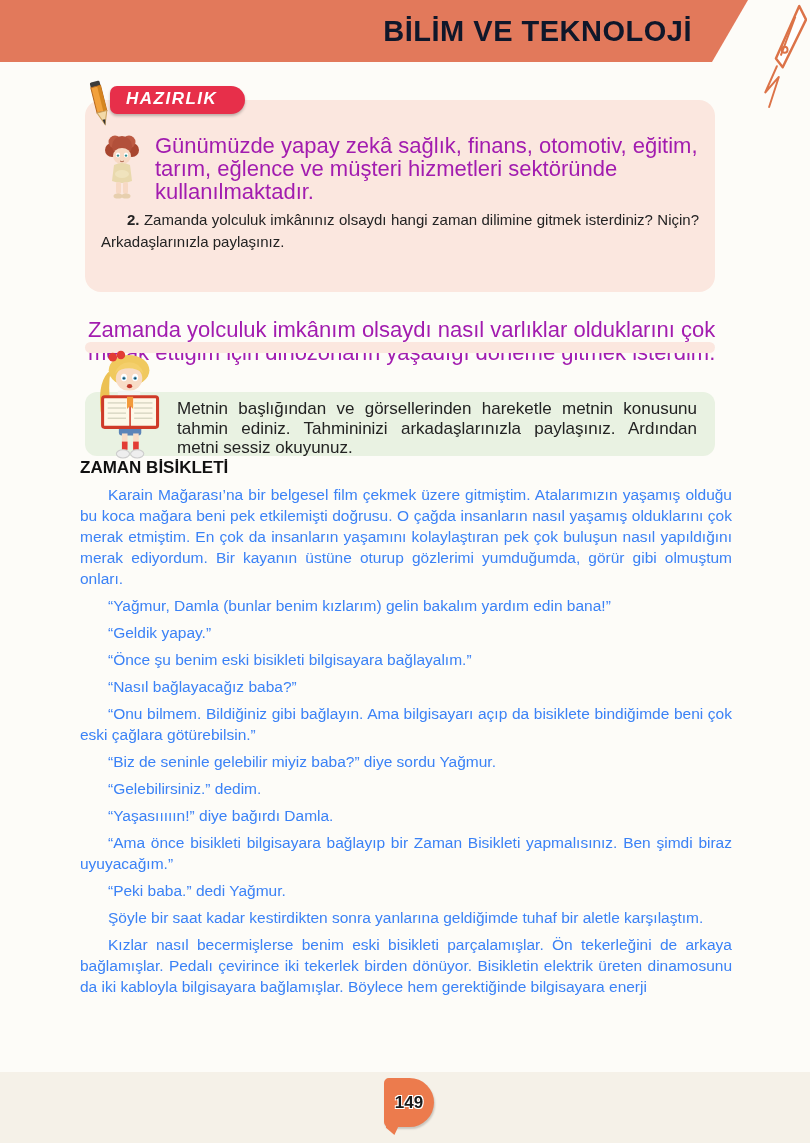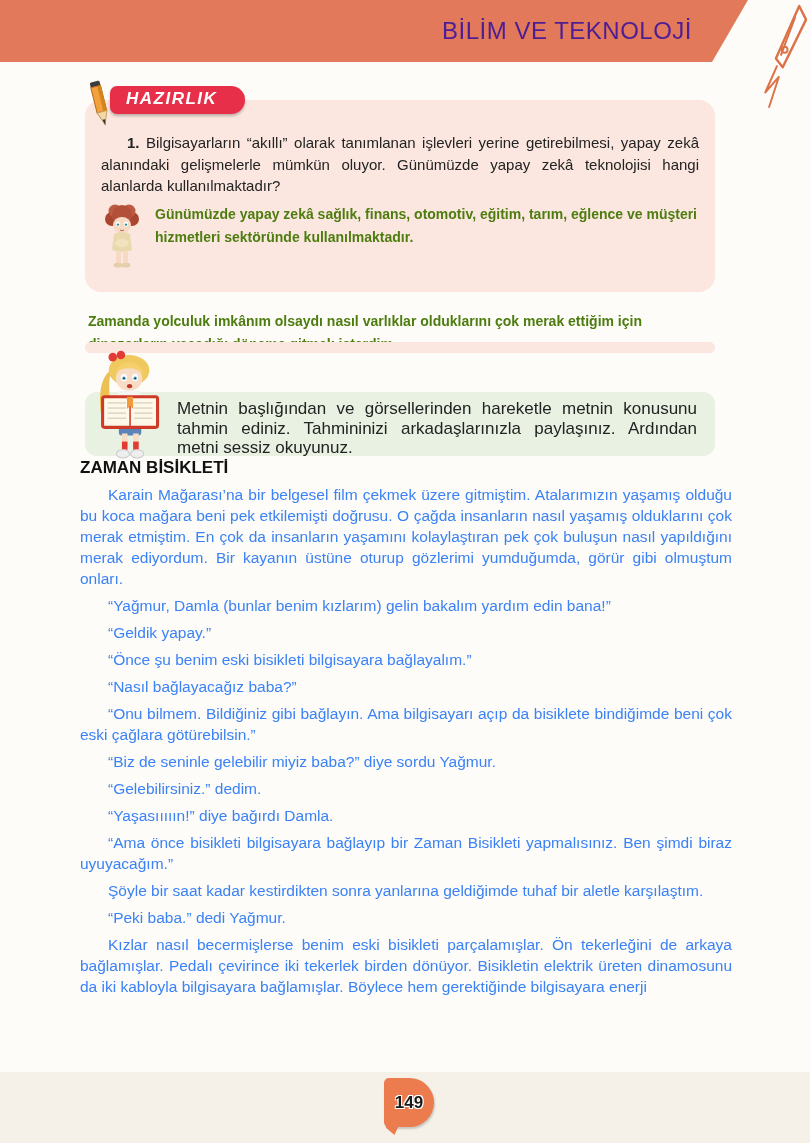--- a/index.html
+++ b/index.html
@@ -4,36 +4,36 @@
 <style>
   html,body{margin:0;padding:0;}
   body{font-family:"Liberation Sans", sans-serif;}
   #page{position:relative;width:810px;height:1143px;background:#fdfcf8;overflow:hidden;}
 
   
   .banner{position:absolute;left:0;top:0;width:748px;height:62px;background:#E2795B;
     clip-path:polygon(0 0,100% 0,calc(100% - 36px) 100%,0 100%);
     display:flex;align-items:center;justify-content:flex-end;
     padding-right:56px;box-sizing:border-box;}
-  .banner-title{color:#4c1d95;font-weight:normal;font-size:24px;letter-spacing:.5px;}
+  .banner-title{color:#0f172a;font-weight:bold;font-size:29px;letter-spacing:.5px;}
   .pen-svg{position:absolute;right:3px;top:2px;width:68px;height:112px;}
 
   
   .panel-pink{position:absolute;left:85px;top:100px;width:630px;height:192px;background:#FBE7DF;
     border-radius:16px;box-sizing:border-box;padding:32px 16px 0 16px;}
   .hazirlik-badge{position:absolute;left:110px;top:86px;background:#E72F4A;color:#fff;
     font-style:italic;font-weight:bold;font-size:17px;letter-spacing:1.5px;
     padding:3px 28px 5px 16px;border-radius:8px 16px 16px 8px;z-index:3;
     box-shadow:0 2px 3px rgba(0,0,0,.25);}
   .pencil-svg{position:absolute;left:84px;top:78px;width:32px;height:52px;z-index:4;}
 
   .qpara{margin:0 0 6px 0;font-size:15px;line-height:21.5px;text-align:justify;
     color:#232323;text-indent:26px;}
   .qnum{font-weight:bold;}
-  .answer-red{color:#4d7c0f;font-weight:700;font-size:14px;line-height:23px;}
+  .answer-red{color:#a21caf;font-weight:400;font-size:22px;line-height:23px;}
   .a1-row{display:flex;margin:2px 0 6px -4px;}
   .boy-svg{width:50px;height:68px;flex:none;margin-top:0;}
   .a1-text{margin:0 0 0 8px;text-align:left;}
 
   .a2-block{position:absolute;left:88px;top:296px;width:632px;text-align:left;}
   .pink-strip{position:absolute;left:85px;top:342px;width:630px;height:11px;
     background:#FBE7DF;border-radius:8px;}
 
   
   .girl-svg{position:absolute;left:80px;top:350px;width:92px;height:114px;z-index:2;}
@@ -77,21 +77,20 @@
       <rect x="11" y="3" width="10" height="6" rx="1.5" fill="#3c3c3c"></rect>
       <rect x="11" y="8" width="10" height="26" fill="#F2A13C" stroke="#b86a20" stroke-width="1"></rect>
       <rect x="17.5" y="8" width="3.5" height="26" fill="#d5851f"></rect>
       <polygon points="11,34 21,34 16,47" fill="#f3d9a8" stroke="#c9a05e" stroke-width="1"></polygon>
       <polygon points="14.6,42 17.4,42 16,48" fill="#333333"></polygon>
     </g>
   </svg>
   <div class="hazirlik-badge">HAZIRLIK</div>
 
   <div class="panel-pink">
-    <p class="qpara"><span class="qnum">1.</span> <span>Bilgisayarların “akıllı” olarak tanımlanan işlevleri yerine getirebilmesi, yapay zekâ alanındaki gelişmelerle mümkün oluyor. Günümüzde yapay zekâ teknolojisi hangi alanlarda kullanılmaktadır?</span></p>
     <div class="a1-row">
       <svg class="boy-svg" viewBox="0 0 50 68">
         <circle cx="15" cy="16" r="7" fill="#a8462f"></circle>
         <circle cx="35" cy="16" r="7" fill="#a8462f"></circle>
         <circle cx="18" cy="8" r="6.5" fill="#bc5a42"></circle>
         <circle cx="32" cy="8" r="6.5" fill="#bc5a42"></circle>
         <circle cx="25" cy="12" r="10" fill="#b2503a"></circle>
         <ellipse cx="25" cy="22" rx="9" ry="8" fill="#f7d9c4"></ellipse>
         <ellipse cx="21" cy="21" rx="2.2" ry="2.6" fill="#ffffff"></ellipse>
         <ellipse cx="29" cy="21" rx="2.2" ry="2.6" fill="#ffffff"></ellipse>
@@ -100,20 +99,21 @@
         <path d="M23 27 q2 1.6 4 0" stroke="#b06a50" stroke-width="1" fill="none"></path>
         <path d="M17 31 q8 -4 16 0 l2 16 q-10 4 -20 0 z" fill="#e9d9ad"></path>
         <ellipse cx="25" cy="40" rx="7" ry="4" fill="#f0e3bd"></ellipse>
         <rect x="19" y="48" width="5" height="12" rx="2" fill="#f7d9c4"></rect>
         <rect x="26" y="48" width="5" height="12" rx="2" fill="#f7d9c4"></rect>
         <ellipse cx="21" cy="62" rx="4.5" ry="2.6" fill="#e7cfae"></ellipse>
         <ellipse cx="29" cy="62" rx="4.5" ry="2.6" fill="#e7cfae"></ellipse>
       </svg>
       <p class="answer-red a1-text">Günümüzde yapay zekâ sağlık, finans, otomotiv, eğitim, tarım, eğlence ve müşteri hizmetleri sektöründe kullanılmaktadır.</p>
     </div>
+    <p class="qpara"><span class="qnum">2.</span> <span>Zamanda yolculuk imkânınız olsaydı hangi zaman dilimine gitmek isterdiniz? Niçin? Arkadaşlarınızla paylaşınız.</span></p>
   </div>
 
   <p class="answer-red a2-block">Zamanda yolculuk imkânım olsaydı nasıl varlıklar olduklarını çok merak ettiğim için dinozorların yaşadığı döneme gitmek isterdim.</p>
 
   <div class="pink-strip"></div>
 
   <svg class="girl-svg" viewBox="0 0 90 112">
     <path d="M30 20 q-13 9 -10 40 q1 6 6 5 q5 -1 4 -9 q-3 -20 0 -36 z" fill="#ecc153"></path>
     <ellipse cx="48" cy="20" rx="20" ry="15" fill="#f0c95e"></ellipse>
     <circle cx="32" cy="7" r="4.2" fill="#e23b34"></circle>
@@ -158,22 +158,22 @@
     <p>Karain Mağarası’na bir belgesel film çekmek üzere gitmiştim. Atalarımızın yaşamış olduğu bu koca mağara beni pek etkilemişti doğrusu. O çağda insanların nasıl yaşamış olduklarını çok merak etmiştim. En çok da insanların yaşamını kolaylaştıran pek çok buluşun nasıl yapıldığını merak ediyordum. Bir kayanın üstüne oturup gözlerimi yumduğumda, görür gibi olmuştum onları.</p>
     <p>“Yağmur, Damla (bunlar benim kızlarım) gelin bakalım yardım edin bana!”</p>
     <p>“Geldik yapay.”</p>
     <p>“Önce şu benim eski bisikleti bilgisayara bağlayalım.”</p>
     <p>“Nasıl bağlayacağız baba?”</p>
     <p>“Onu bilmem. Bildiğiniz gibi bağlayın. Ama bilgisayarı açıp da bisiklete bindiğimde beni çok eski çağlara götürebilsin.”</p>
     <p>“Biz de seninle gelebilir miyiz baba?” diye sordu Yağmur.</p>
     <p>“Gelebilirsiniz.” dedim.</p>
     <p>“Yaşasııııın!” diye bağırdı Damla.</p>
     <p>“Ama önce bisikleti bilgisayara bağlayıp bir Zaman Bisikleti yapmalısınız. Ben şimdi biraz uyuyacağım.”</p>
+    <p>“Peki baba.” dedi Yağmur.</p>
     <p>Şöyle bir saat kadar kestirdikten sonra yanlarına geldiğimde tuhaf bir aletle karşılaştım.</p>
-    <p>“Peki baba.” dedi Yağmur.</p>
     <p>Kızlar nasıl becermişlerse benim eski bisikleti parçalamışlar. Ön tekerleğini de arkaya bağlamışlar. Pedalı çevirince iki tekerlek birden dönüyor. Bisikletin elektrik üreten dinamosunu da iki kabloyla bilgisayara bağlamışlar. Böylece hem gerektiğinde bilgisayara enerji</p>
   </div>
 
   <div class="bottom-band"></div>
   <div class="page-badge">
     <span class="page-num">149</span>
   </div>
 
 </div>
 

